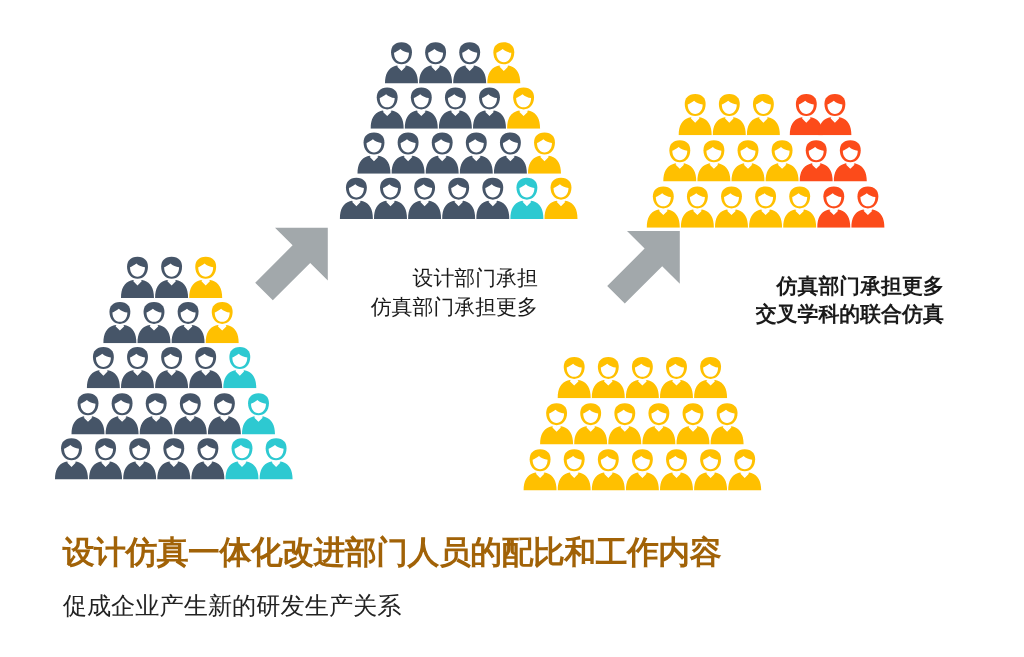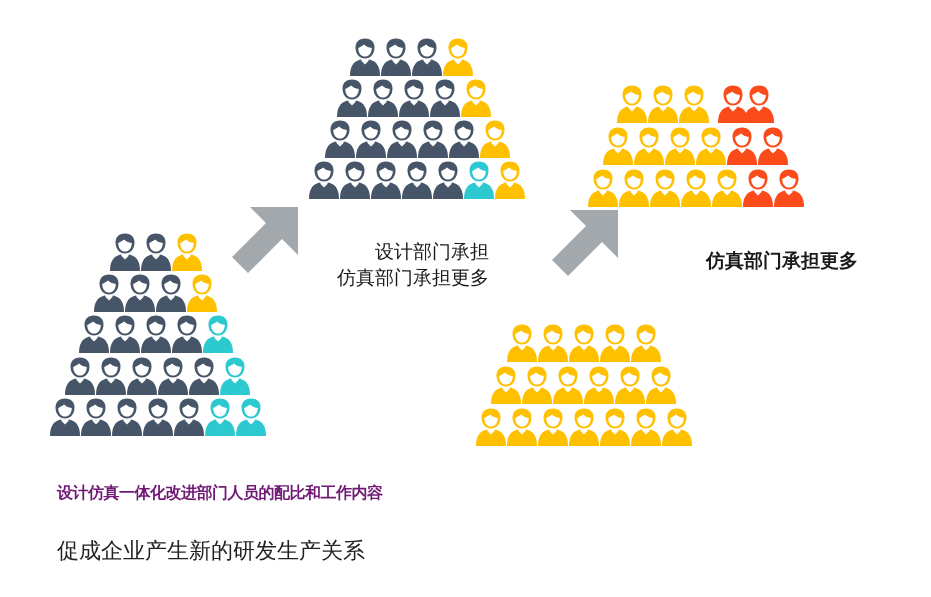--- a/index.html
+++ b/index.html
@@ -4,21 +4,21 @@
 <style>
   html, body { margin: 0; padding: 0; background: #ffffff; }
   body { width: 931px; height: 597px; position: relative; overflow: hidden;
          font-family: "DejaVu Sans", "Liberation Sans", sans-serif; }
   .group { position: absolute; left: 0; top: 0; }
   .person { position: absolute; width: 32px; height: 39px; }
   .person svg { width: 32px; height: 39px; display: block; }
   .arrow { position: absolute; }
   .caption { position: absolute; font-size: 19px; line-height: 26px; color: #1a1a1a; text-align: right; white-space: nowrap; }
   .caption div { display: block; }
-  .title { position: absolute; left: 57px; top: 483px; font-size: 16px; font-weight: bold; color: #701a75; white-space: nowrap; letter-spacing: -0.5px; }
+  .title { position: absolute; left: 57px; top: 483px; font-size: 29px; font-weight: bold; color: #a16207; white-space: nowrap; letter-spacing: -0.5px; }
   .subtitle { position: absolute; left: 57px; top: 536px; font-size: 22px; color: #222222; white-space: nowrap; }
 </style>
 </head>
 <body>
 
 <div class="group" id="g0">
     <div class="person" style="left: 109px; top: 232px;">
       <svg viewBox="0 0 32 39" xmlns="http://www.w3.org/2000/svg">
         <path d="M1 39 C1 30 4 25 10 23 L12 22.5 L16 26 L20 22.5 L22 23 C28 25 31 30 31 39 Z" fill="#465568"></path>
         <path d="M12 23.5 L16 27.5 L20 23.5 L18.5 23 L16 25.5 L13.5 23 Z" fill="#ffffff"></path>
@@ -690,22 +690,23 @@
     </div>
   </div>
 
 <svg class="arrow" style="left:228px; top:205px;" width="72" height="72" viewBox="0 0 72 72">
   <polygon id="arrow1" points="70,2 70,50 54,34 20,68 4,52 38,18 22,2" fill="#A2A8AB"></polygon>
 </svg>
 <svg class="arrow" style="left:548px; top:208px;" width="72" height="72" viewBox="0 0 72 72">
   <polygon id="arrow2" points="70,2 70,50 54,34 20,68 4,52 38,18 22,2" fill="#A2A8AB"></polygon>
 </svg>
 
-<div class="caption" style="right:442px; top:240px;font-family:Liberation Mono, monospace;">
+<div class="caption" style="right:442px; top:240px;">
   <div>设计部门承担</div>
   <div>仿真部门承担更多</div>
 </div>
 <div class="caption" style="right:73px; top:247px;font-weight:bold;">
   <div>仿真部门承担更多</div>
+  <div>交叉学科的联合仿真</div>
 </div>
 
 <div class="title">设计仿真一体化改进部门人员的配比和工作内容</div>
 <div class="subtitle">促成企业产生新的研发生产关系</div>
 
 </body></html>

